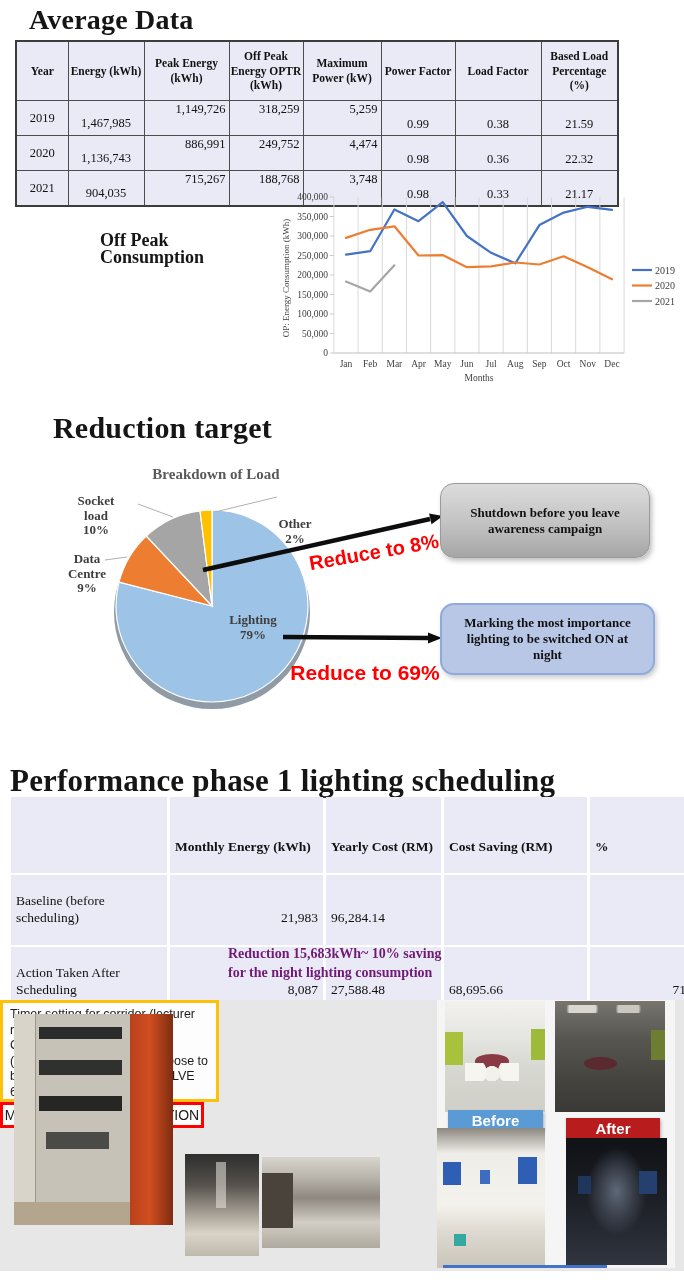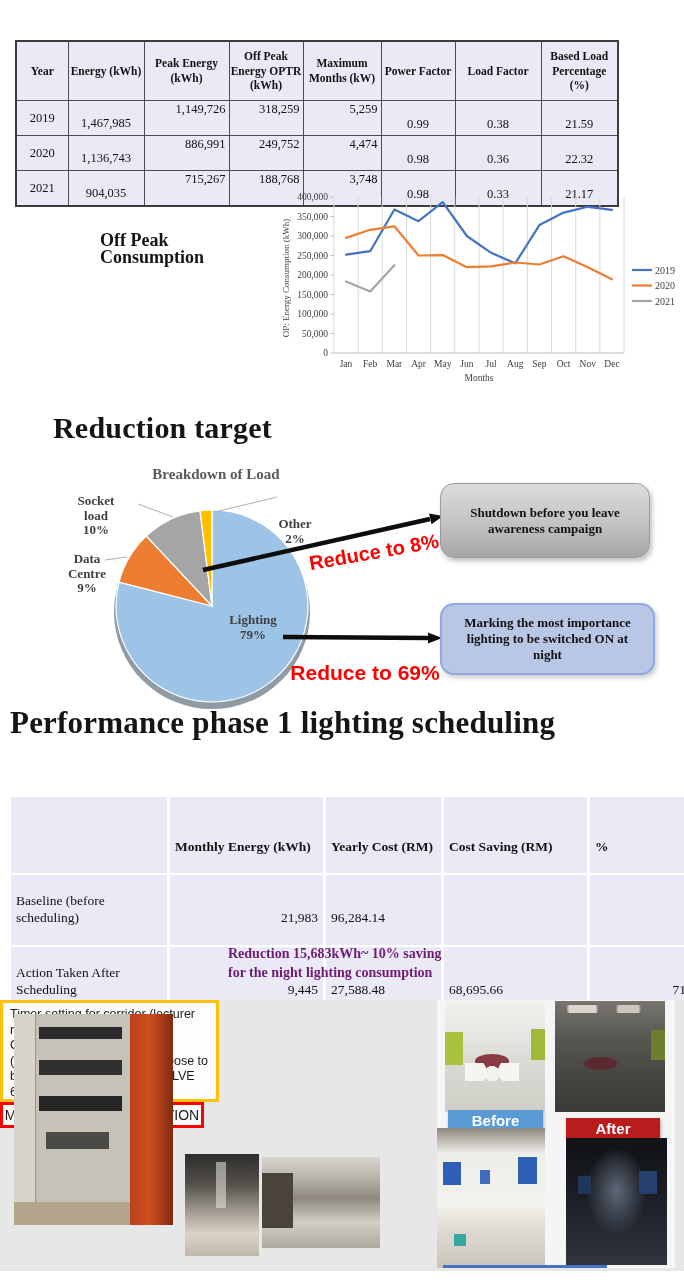--- a/index.html
+++ b/index.html
@@ -119,39 +119,40 @@
         background:radial-gradient(ellipse at 50% 42%,#5E6878 0%,rgba(94,104,120,0) 42%),
                    linear-gradient(180deg,#101216 0%,#191C22 40%,#262A33 75%,#30353F 100%);}
   #hall-after .ha-b1{right:10%;top:26%;width:18%;height:18%;background:#25406E;}
   #hall-after .ha-b2{left:12%;top:30%;width:13%;height:14%;background:#1E355C;}
 </style>
 </head>
 <body>
 
 <div id="page">
 
+  <div class="abs slide-title" style="left:29px;top:5px;font-size:28px;">Average Data</div>
 
   <table id="avg-table">
       <colgroup>
         <col style="width: 52px;">
         <col style="width: 76px;">
         <col style="width: 85px;">
         <col style="width: 74px;">
         <col style="width: 78px;">
         <col style="width: 74px;">
         <col style="width: 86px;">
         <col style="width: 77px;">
       </colgroup>
       <thead>
         <tr>
           <th>Year</th>
           <th>Energy (kWh)</th>
           <th>Peak Energy (kWh)</th>
           <th>Off Peak Energy OPTR (kWh)</th>
-          <th>Maximum Months (kW)</th>
+          <th>Maximum Power (kW)</th>
           <th>Power Factor</th>
           <th>Load Factor</th>
           <th>Based Load Percentage (%)</th>
         </tr>
       </thead>
       <tbody>
         <tr>
           <td>2019</td>
           <td>1,467,985</td>
           <td>1,149,726</td>
@@ -285,21 +286,21 @@
   <div id="reduce8" class="abs red-note" style="color: rgb(255, 0, 0);">Reduce to 8%</div>
   <div id="reduce69" class="abs red-note" style="color: rgb(255, 0, 0);">Reduce to 69%</div>
 
   <div id="callout-shutdown" class="abs callout">
     <span>Shutdown before you leave awareness campaign</span>
   </div>
   <div id="callout-marking" class="abs callout">
     <span>Marking the most importance lighting to be switched ON at night</span>
   </div>
 
-  <div class="abs slide-title" style="left:10px;top:707px;font-size:31px;">Performance phase 1 lighting scheduling</div>
+  <div class="abs slide-title" style="left:10px;top:765px;font-size:31px;">Performance phase 1 lighting scheduling</div>
 
   <table id="perf-table">
       <colgroup>
         <col style="width: 156px;">
         <col style="width: 153px;">
         <col style="width: 115px;">
         <col style="width: 143px;">
         <col style="width: 101px;">
       </colgroup>
       <thead>
@@ -314,21 +315,21 @@
       <tbody>
         <tr>
           <td>Baseline (before scheduling)</td>
           <td>21,983</td>
           <td>96,284.14</td>
           <td></td>
           <td></td>
         </tr>
         <tr>
           <td>Action Taken After Scheduling</td>
-          <td>9,445</td>
+          <td>8,087</td>
           <td>27,588.48</td>
           <td>68,695.66</td>
           <td>71</td>
         </tr>
       </tbody>
     </table>
 
   <div id="caption" class="abs preline">Reduction 15,683kWh~ 10% saving
 for the night lighting consumption</div>
 

